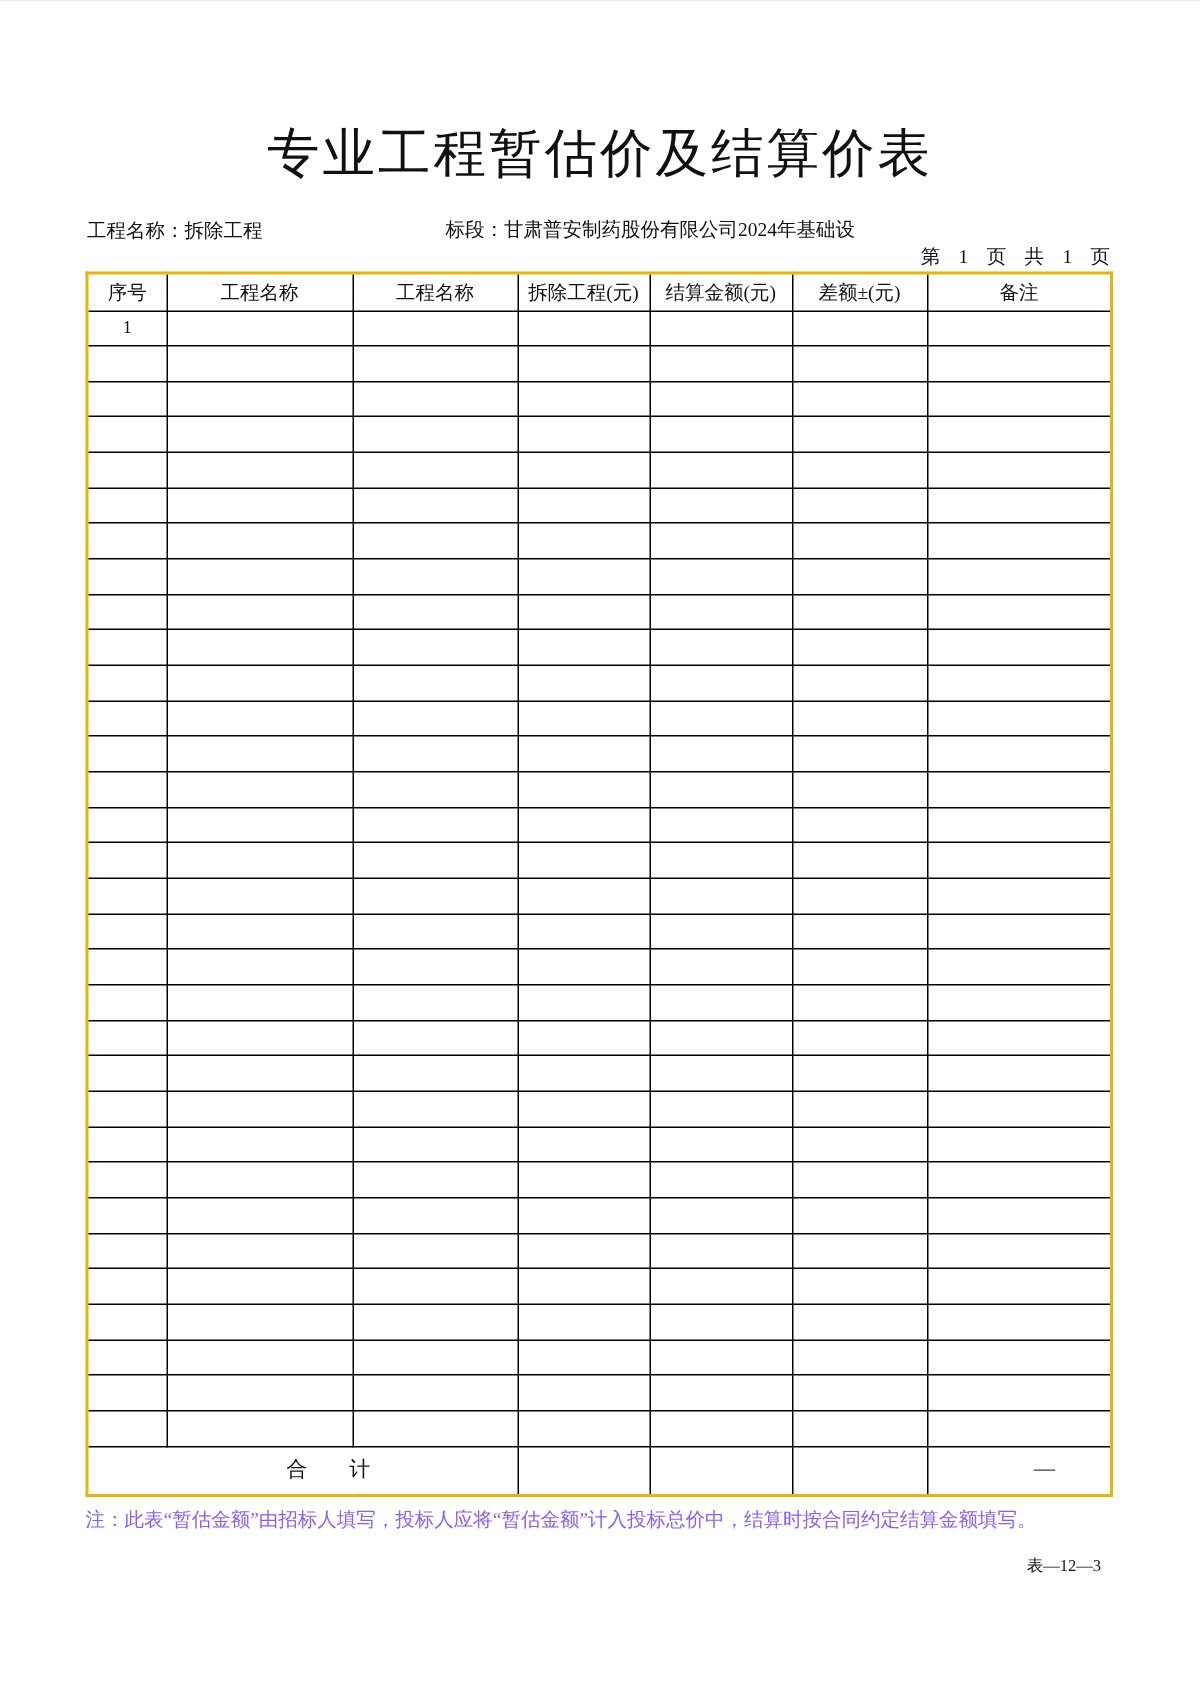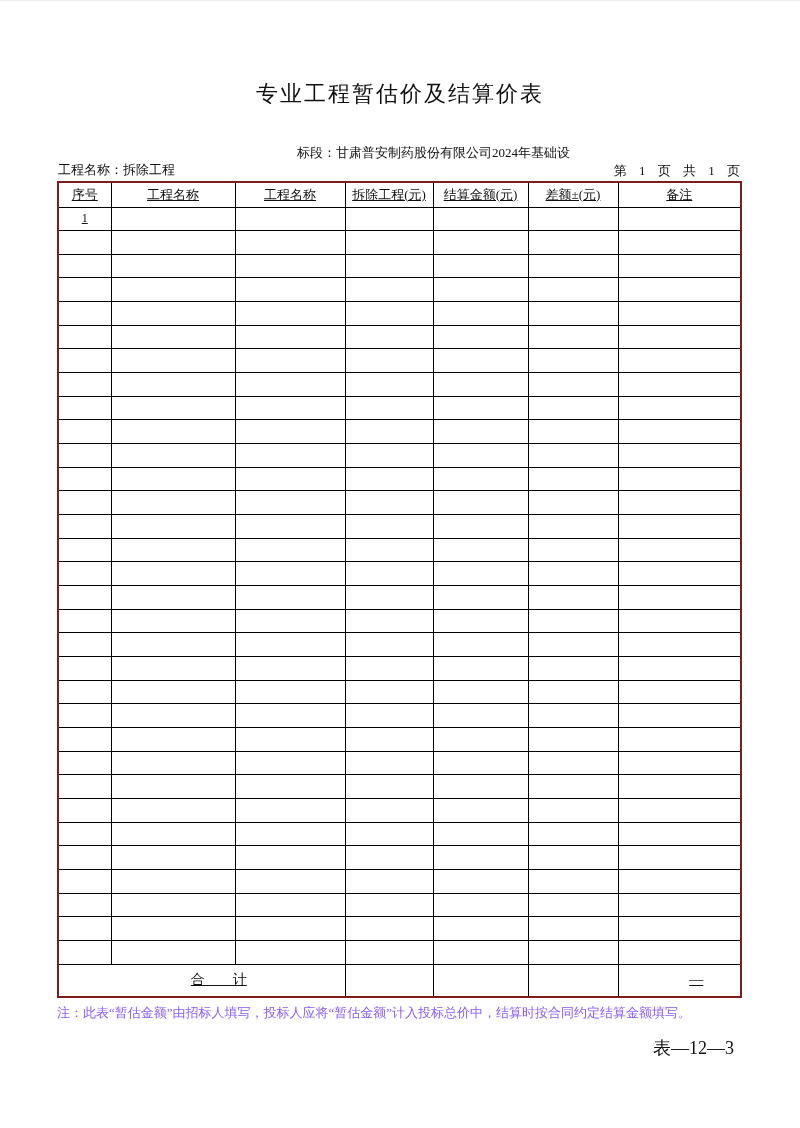--- a/index.html
+++ b/index.html
@@ -15,27 +15,27 @@
     background: #ffffff;
     overflow: hidden;
     border-top: 1px solid #ececec;
   }
   .doc-title {
     position: absolute;
     top: 78px;
     left: 0;
     width: 100%;
     text-align: center;
-    font-size: 22px;
+    font-size: 35px;
     letter-spacing: 2px;
     color: #111;
     white-space: nowrap;
   }
   .info-area { position: absolute; top: 144px; left: 57px; width: 683px; height: 36px; font-size: 13px; color: #111; }
-  .project-name { position: absolute; left: 1px; bottom: 2px; white-space: nowrap; }
+  .project-name { position: absolute; left: 1px; bottom: 18px; white-space: nowrap; }
   .section-block { position: absolute; left: 240px; top: 0; width: 300px; line-height: 15px; white-space: nowrap; font-family: Liberation Serif, serif; }
   .page-indicator { position: absolute; right: 0; bottom: 1px; white-space: nowrap; word-spacing: 9px; }
 
   table.form-table {
     position: absolute;
     top: 180px;
     left: 57px;
     width: 683px;
     height: 815px;
     border-collapse: collapse;
@@ -45,41 +45,41 @@
   }
   table.form-table th, table.form-table td {
     border: 1px solid #000;
     text-align: center;
     vertical-align: middle;
     overflow: hidden;
     white-space: nowrap;
     padding: 0 2px;
     font-weight: normal;
   }
-  table.form-table { border: 2px solid #7f1d1d; text-decoration: underline; }
+  table.form-table { border: 2px solid #eab308; }
   table.form-table thead tr { height: 25px; }
   table.form-table tbody tr { height: 23.66px; }
   table.form-table tbody td { font-size: 12px; }
   table.form-table tfoot tr { height: 33px; }
   table.form-table tfoot td { font-size: 14px; padding-left: 36px; }
 
   .note-line {
     position: absolute;
     top: 1003px;
     left: 57px;
     width: 690px;
     font-size: 13px;
     color: #8b5cf6;
     white-space: nowrap;
   }
   .form-code {
     position: absolute;
     top: 1035px;
     right: 66px;
-    font-size: 18px;
+    font-size: 11px;
     color: #111;
     white-space: nowrap;
     text-align: right;
   }
 </style>
 </head>
 <body>
 
 <div class="page">
 

